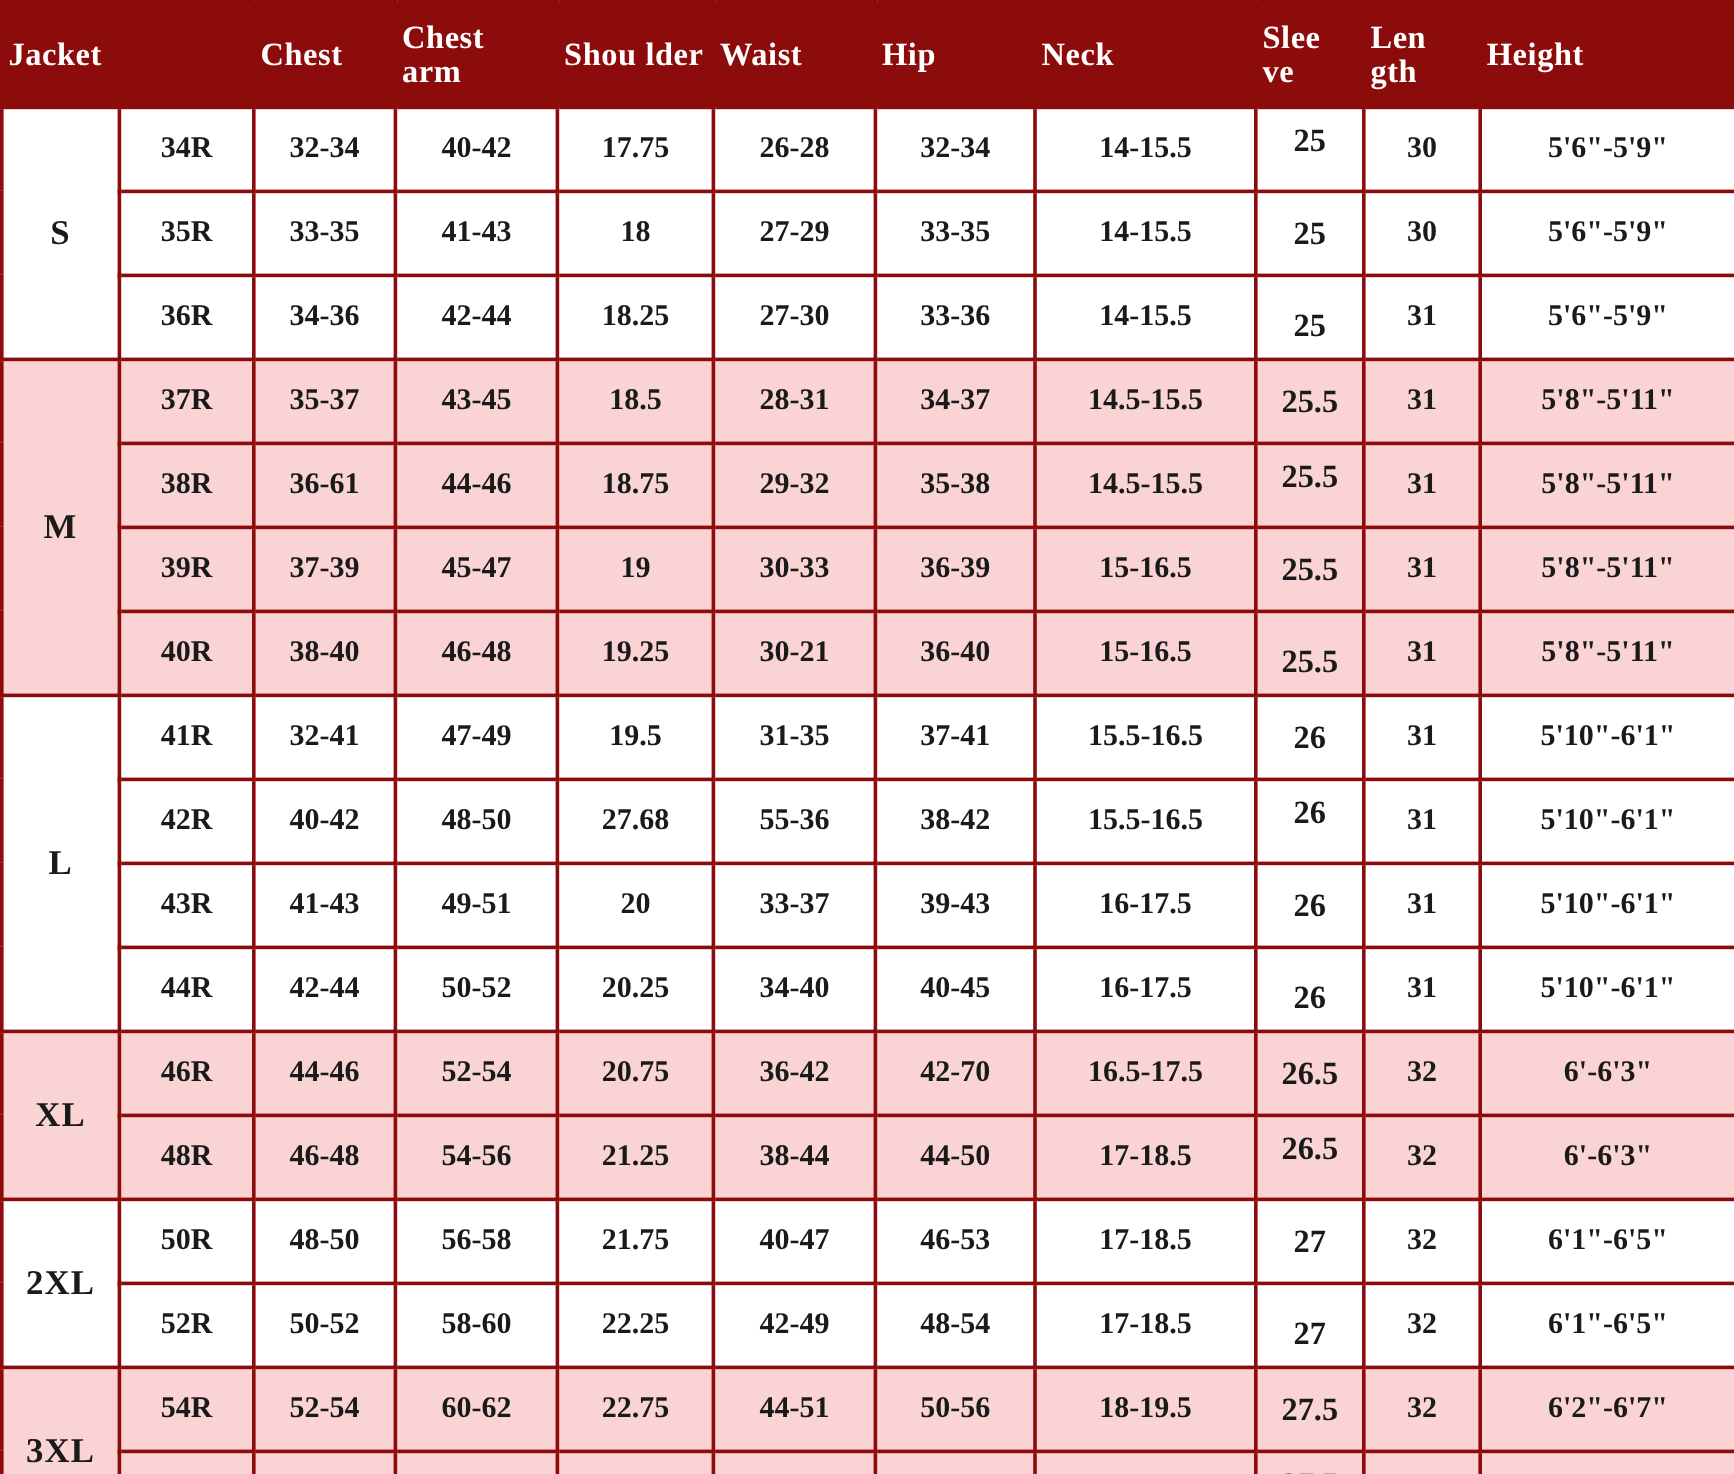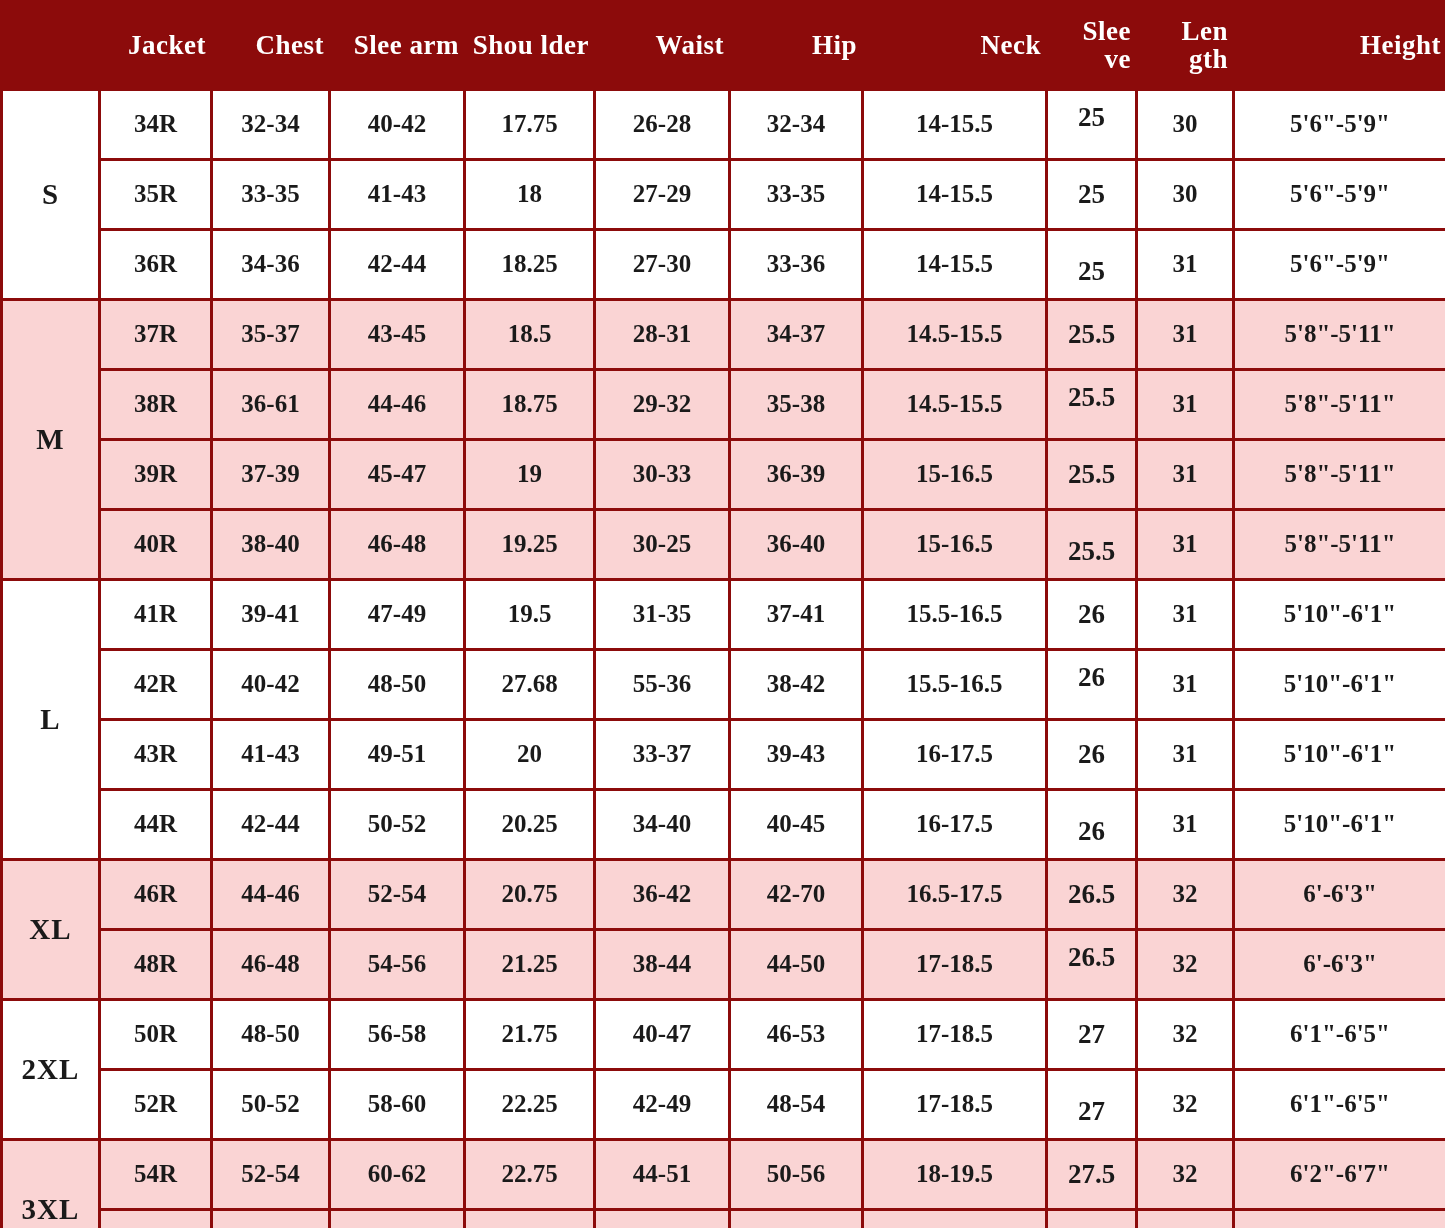--- a/index.html
+++ b/index.html
@@ -27,21 +27,21 @@
   #size-chart col.c-sleeve  { width: 90px; }
   #size-chart col.c-length  { width: 97px; }
   #size-chart col.c-height  { width: 213px; }
 
   #size-chart thead th {
     background: #8c0b0b;
     color: #ffffff;
     font-weight: bold;
     font-size: 27px;
     line-height: 1.05;
-    text-align: right;
+    text-align: left;
     vertical-align: middle;
     padding: 14px 4px;
     border: 3px solid #8c0b0b;
     letter-spacing: 0.5px;
   }
   #size-chart tbody td {
     border: 3px solid #8c0b0b;
     text-align: center;
     vertical-align: middle;
     font-size: 25px;
@@ -81,21 +81,21 @@
     <col class="c-hip">
     <col class="c-neck">
     <col class="c-sleeve">
     <col class="c-length">
     <col class="c-height">
   </colgroup>
   <thead>
     <tr>
       <th colspan="2">Jacket</th>
       <th>Chest</th>
-      <th>Slee arm</th>
+      <th>Chest arm</th>
       <th>Shou lder</th>
       <th>Waist</th>
       <th>Hip</th>
       <th>Neck</th>
       <th>Slee ve</th>
       <th>Len gth</th>
       <th>Height</th>
     </tr>
   </thead>
   <tbody id="chart-body">
@@ -171,31 +171,31 @@
         <td>15-16.5</td>
         <td class="sleeve-cell"><span>25.5</span></td>
         <td>31</td>
         <td>5'8"-5'11"</td>
       </tr>
       <tr class="tint">
         <td>40R</td>
         <td>38-40</td>
         <td>46-48</td>
         <td>19.25</td>
-        <td>30-25</td>
+        <td>30-21</td>
         <td>36-40</td>
         <td>15-16.5</td>
         <td class="sleeve-cell"><span class="nudge-down">25.5</span></td>
         <td>31</td>
         <td>5'8"-5'11"</td>
       </tr>
       <tr>
         <td class="size-cell" rowspan="4">L</td>
         <td>41R</td>
-        <td>39-41</td>
+        <td>32-41</td>
         <td>47-49</td>
         <td>19.5</td>
         <td>31-35</td>
         <td>37-41</td>
         <td>15.5-16.5</td>
         <td class="sleeve-cell"><span>26</span></td>
         <td>31</td>
         <td>5'10"-6'1"</td>
       </tr>
       <tr>

